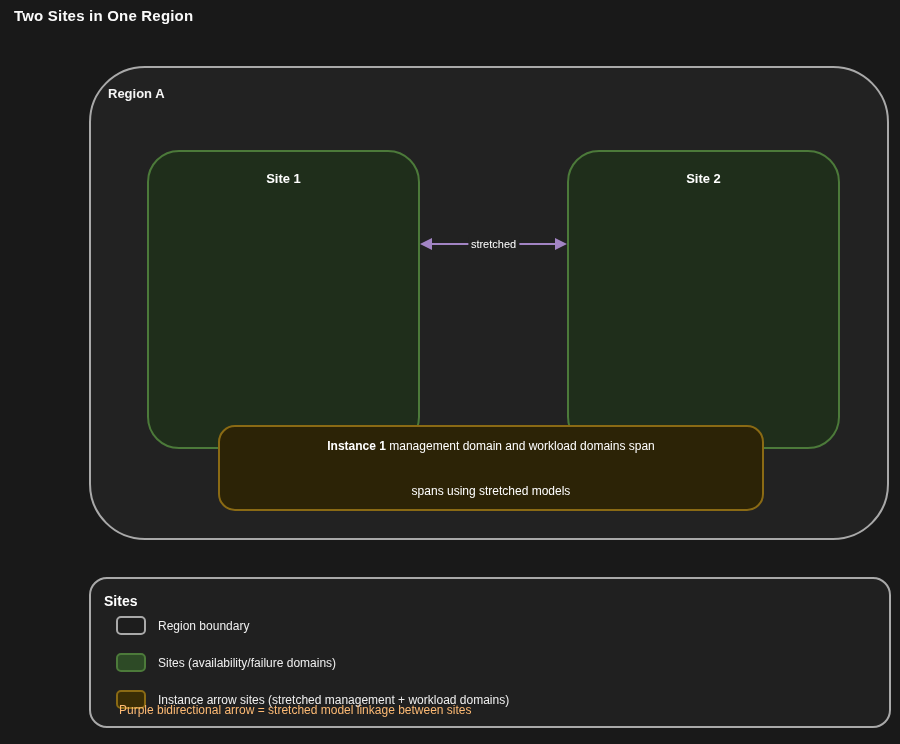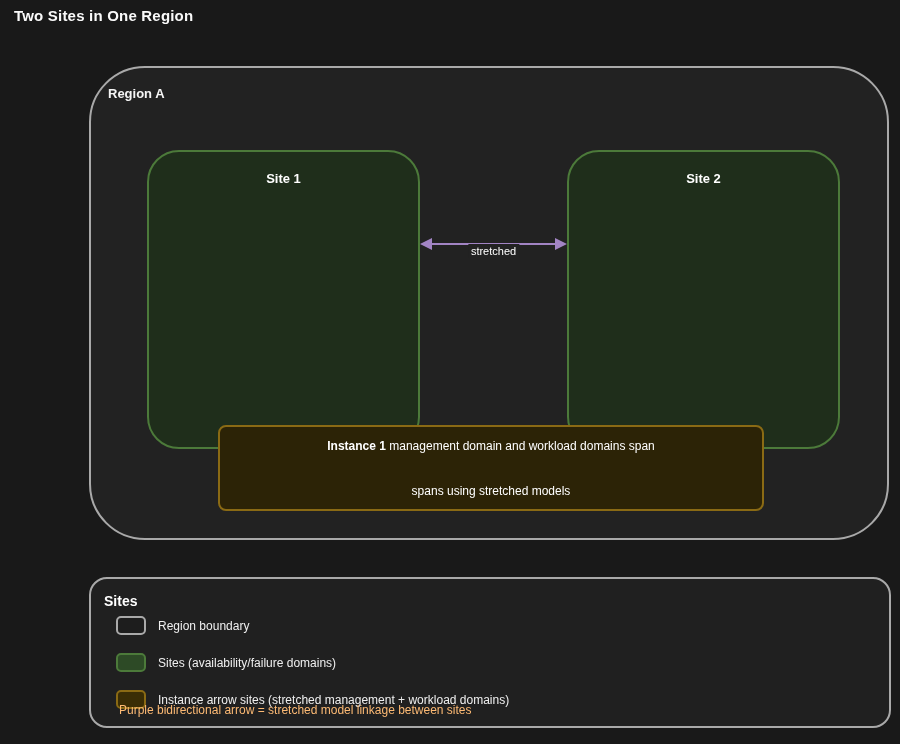--- a/index.html
+++ b/index.html
@@ -95,40 +95,40 @@
     right: 0;
     top: 2px;
     width: 0; height: 0;
     border-top: 6px solid transparent;
     border-bottom: 6px solid transparent;
     border-left: 12px solid var(--arrow, #a284c4);
   }
   .arrow .arrow-label {
     position: absolute;
     left: 50%;
-    top: 8px;
+    top: 1px;
     transform: translateX(-50%);
     background: var(--panel-fill, #222);
     padding: 0 3px;
     font-size: 11px;
     line-height: 14px;
     color: #ffffff;
     white-space: nowrap;
   }
 
   
   .instance {
     position: absolute;
     left: 127px;
     top: 357px;
     width: 546px;
     height: 86px;
     background: var(--instance-fill, #2c2306);
     border: 2px solid var(--instance-border, #8a6a14);
-    border-radius: 8px;
+    border-radius: 17px;
     display: flex;
     flex-direction: column;
     align-items: center;
     justify-content: center;
     font-size: 12px;
     line-height: 16px;
     color: #ffffff;
     text-align: center;
     gap: 29px;
   }

